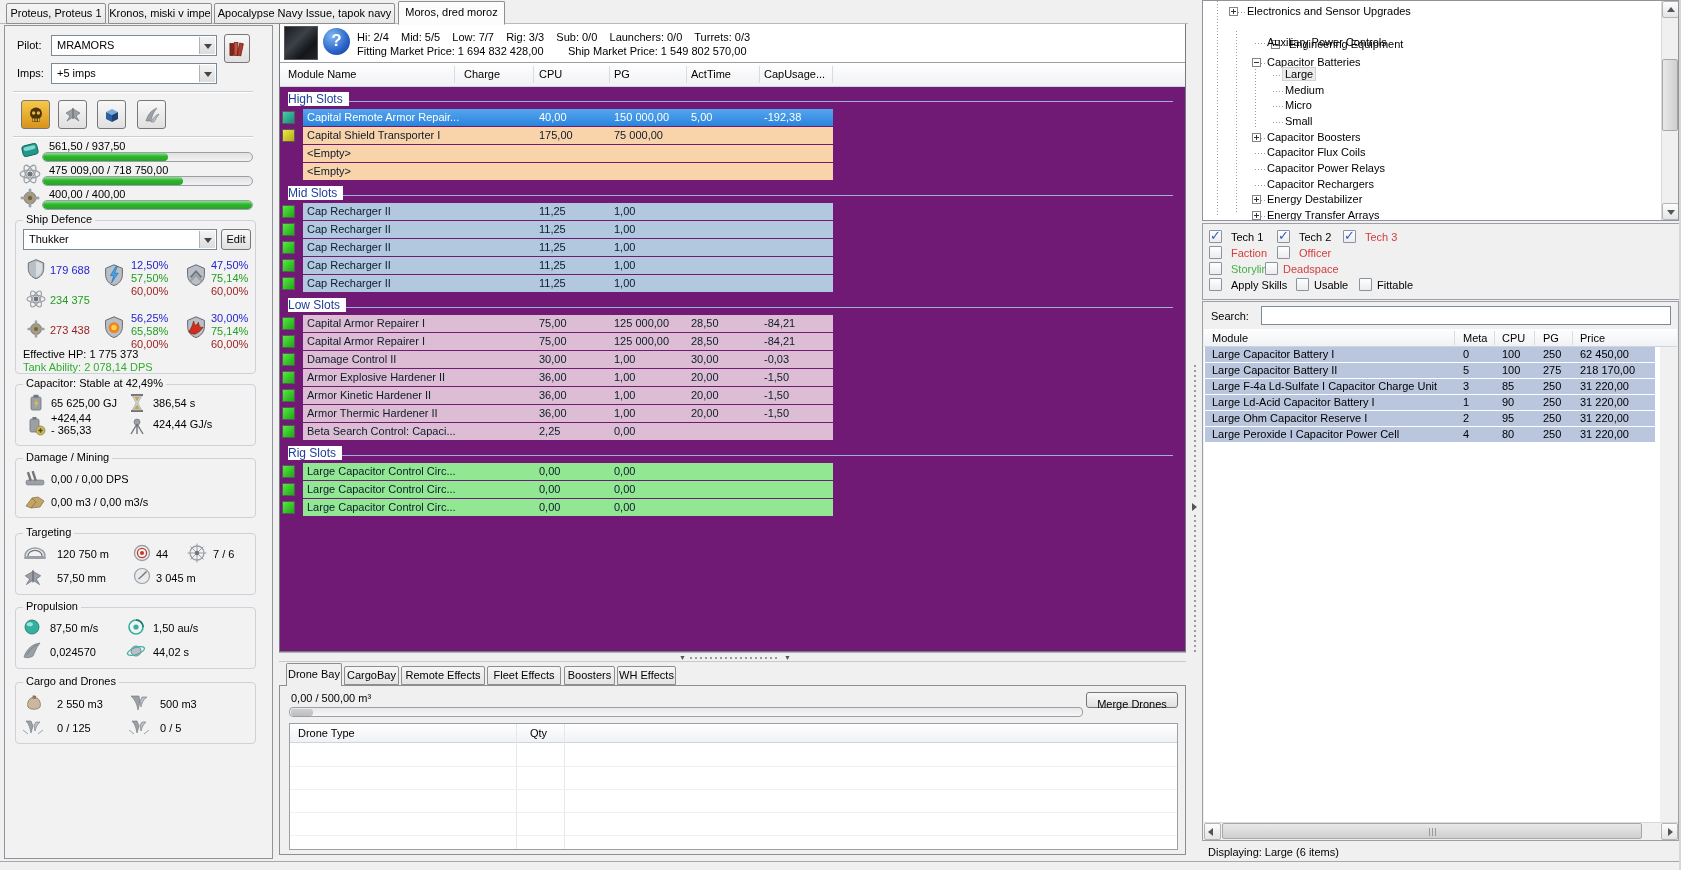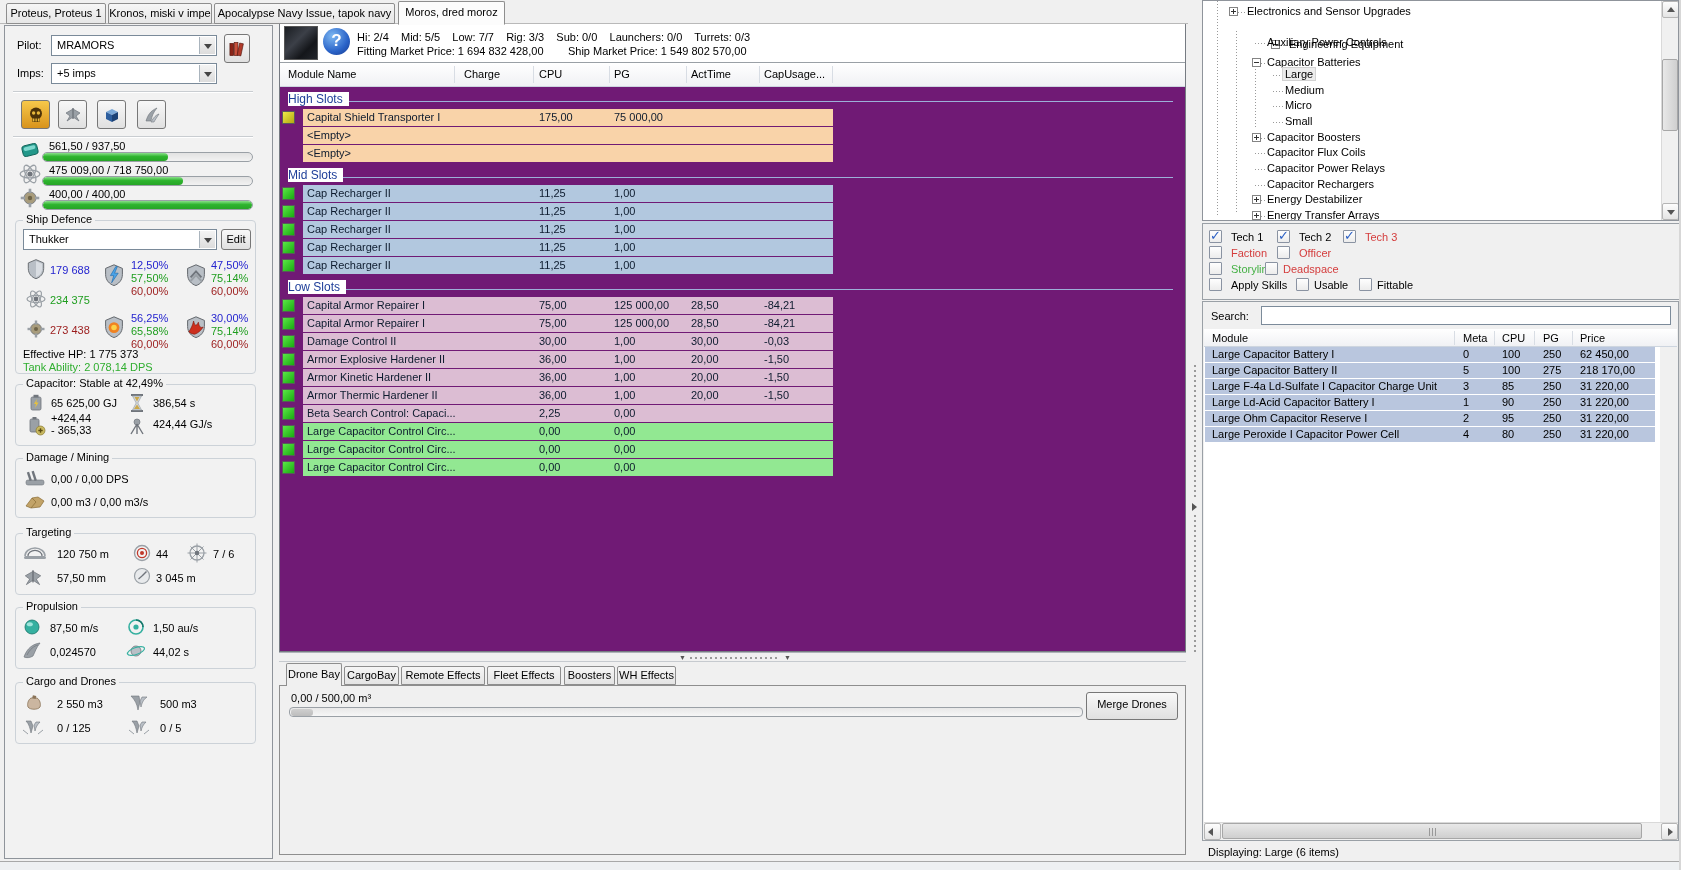--- a/index.html
+++ b/index.html
@@ -55,21 +55,21 @@
 #hsplit .hdots{position:absolute;left:411px;top:4px;width:90px;height:2px;background-image:repeating-linear-gradient(90deg,#9a9a9a 0 2px,transparent 2px 5px)}
 #hsplit .ha{position:absolute;top:1px;font-size:7px;color:#555}
 
 #dtabs{position:absolute;left:279px;top:663px;height:22px;z-index:3}
 .dtab{position:absolute;top:3px;height:19px;background:linear-gradient(#f6f6f6,#e4e4e4);border:1px solid #8e8e8e;border-radius:2px 2px 0 0;text-align:center;line-height:17px}
 .dtab.active{top:0;height:23px;background:#f0f0f0;border-bottom:none;line-height:20px}
 #dronepanel{position:absolute;left:279px;top:685px;width:907px;height:170px;border:1px solid #8e8e8e;background:#f0f0f0}
 #dcap{position:absolute;left:11px;top:6px}
 #dbar{position:absolute;left:9px;top:21px;width:794px;height:10px;border:1px solid #9aa0a6;border-radius:4px;background:linear-gradient(#e8e8e8,#f6f6f6)}
 #dbar .nub{position:absolute;left:1px;top:1px;width:22px;height:7px;border-radius:3px;background:linear-gradient(#cfcfcf,#bdbdbd)}
-#mergebtn{left:806px;top:6px;width:92px;height:28px;line-height:22px}
+#mergebtn{left:806px;top:6px;width:92px;height:16px;line-height:22px}
 #dtable{position:absolute;left:9px;top:37px;width:889px;height:127px;border:1px solid #9aa0a6;background:#fff}
 #dthead{position:absolute;left:0;top:0;width:100%;height:19px;background:linear-gradient(#ffffff,#f0f1f4);border-bottom:1px solid #cdd5df}
 #dtable .dcol{position:absolute;top:0;bottom:0;width:1px;background:#e4e8ec}
 #dtable .drline{position:absolute;left:0;right:0;height:1px;background:#eef1f4}
 
 #treebox{position:absolute;left:1202px;top:0;width:477px;height:221px;border:1px solid #8f949b;background:#fff;overflow:hidden}
 .trow{position:absolute;height:16px;left:0;right:18px;white-space:nowrap}
 .trow .tl{position:absolute;top:1px}
 .trow .tl.selected{background:#ececec;outline:1px solid #d2d2d2;padding:0 2px;margin-left:-2px}
 .expander{position:absolute;top:3px;width:9px;height:9px;border:1px solid #848484;background:#fff}
@@ -399,20 +399,30 @@
       <span class="sep" style="left:406px"></span>
       <span class="sep" style="left:479px"></span>
       <span class="sep" style="left:552px"></span>
   </div>
   <div id="slotlist">
       <div class="sec">
         <span class="st">High Slots</span>
         <div class="sline"></div>
       </div>
       <div class="mrow">
+        <span class="sq teal"></span>
+        <div class="stripe sel">
+          <span class="cn">Capital Remote Armor Repair...</span>
+          <span class="ccpu">40,00</span>
+          <span class="cpg">150 000,00</span>
+          <span class="cact">5,00</span>
+          <span class="ccap">-192,38</span>
+        </div>
+      </div>
+      <div class="mrow">
         <span class="sq yellow"></span>
         <div class="stripe high">
           <span class="cn">Capital Shield Transporter I</span>
           <span class="ccpu">175,00</span>
           <span class="cpg">75 000,00</span>
         </div>
       </div>
       <div class="mrow">
         <div class="stripe high">
           <span class="cn">&lt;Empty&gt;</span>
@@ -531,20 +541,24 @@
           <span class="ccap">-1,50</span>
         </div>
       </div>
       <div class="mrow">
         <span class="sq green"></span>
         <div class="stripe low">
           <span class="cn">Beta Search Control: Capaci...</span>
           <span class="ccpu">2,25</span>
           <span class="cpg">0,00</span>
         </div>
+      </div>
+      <div class="sec">
+        <span class="st">Rig Slots</span>
+        <div class="sline"></div>
       </div>
       <div class="mrow">
         <span class="sq green"></span>
         <div class="stripe rig">
           <span class="cn">Large Capacitor Control Circ...</span>
           <span class="ccpu">0,00</span>
           <span class="cpg">0,00</span>
         </div>
       </div>
       <div class="mrow">
@@ -585,20 +599,32 @@
     <div class="dtab" style="left: 208px; width: 74px;">Fleet Effects</div>
     <div class="dtab" style="left: 285px; width: 51px;">Boosters</div>
     <div class="dtab" style="left: 338px; width: 59px;">WH Effects</div>
   </div>
 <div id="dronepanel">
   <span id="dcap">0,00 / 500,00 m³</span>
   <div id="dbar">
       <div class="nub"></div>
     </div>
   <div class="btn" id="mergebtn">Merge Drones</div>
+  <div id="dtable">
+    <div id="dthead">
+      <span class="ch" style="position:absolute;left:8px;top:3px">Drone Type</span>
+      <span class="ch" style="position:absolute;left:240px;top:3px">Qty</span>
+    </div>
+    <div class="dcol" style="left:226px"></div>
+    <div class="dcol" style="left:274px"></div>
+    <div class="drline" style="top:42px"></div>
+    <div class="drline" style="top:65px"></div>
+    <div class="drline" style="top:88px"></div>
+    <div class="drline" style="top:111px"></div>
+  </div>
 </div>
 
 <div id="treebox">
   <div class="tdot-v" style="left:14px;top:0;height:216px"></div>
   <div class="tdot-v" style="left:33px;top:30px;height:182px"></div>
   <div class="tdot-v" style="left:52px;top:62px;height:66px"></div>
   <div id="treerows">
       <div class="trow" style="top: 3px;">
         <div class="tdot-h" style="left:32px;top:8px;width:10px"></div>
         <span class="expander plus" style="left:26px"></span>

